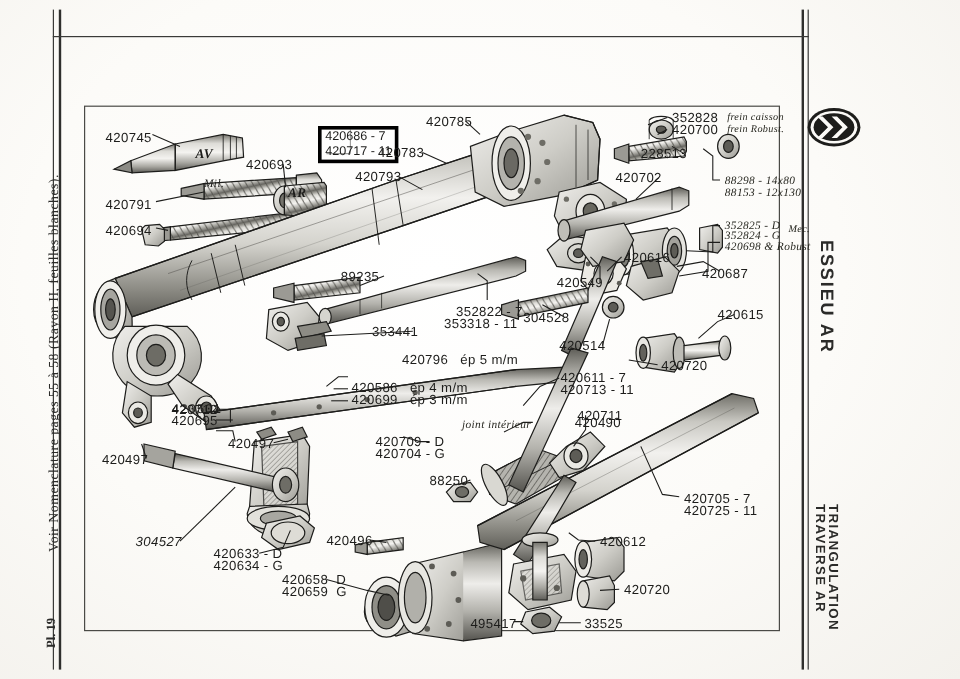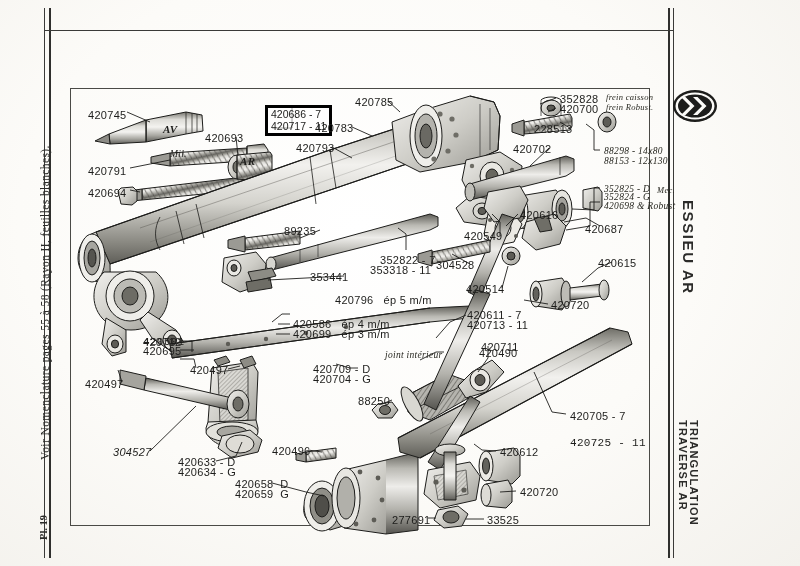--- a/index.html
+++ b/index.html
@@ -478,26 +478,26 @@
       <div class="lbl" style="left: 143px; top: 337px; font-family: Liberation Mono, monospace;">420501</div>
       <div class="lbl" style="left: 190px; top: 365px;">420497</div>
       <div class="lbl" style="left: 85px; top: 379px;">420497</div>
       <div class="lbl hand m" style="left: 385px; top: 350px;">joint intérieur</div>
       <div class="lbl" style="left: 447px; top: 348px; margin-left: 32px;">420490</div>
       <div class="lbl" style="left: 481px; top: 342px;">420711</div>
       <div class="lbl" style="left: 313px; top: 364px;">420709 - D</div>
       <div class="lbl" style="left: 313px; top: 374px;">420704 - G</div>
       <div class="lbl" style="left: 358px; top: 396px;">88250</div>
       <div class="lbl" style="left: 570px; top: 411px;">420705 - 7</div>
-      <div class="lbl" style="left: 570px; top: 438px; font-family: Liberation Mono, monospace;">420725 - 11</div>
+      <div class="lbl" style="left: 570px; top: 421px;">420725 - 11</div>
       <div class="lbl" style="left: 113px; top: 447px; font-style: italic;">304527</div>
       <div class="lbl" style="left: 178px; top: 457px;">420633 - D</div>
       <div class="lbl" style="left: 178px; top: 467px;">420634 - G</div>
       <div class="lbl" style="left: 272px; top: 446px;">420496</div>
       <div class="lbl" style="left: 235px; top: 479px;">420658  D</div>
       <div class="lbl" style="left: 235px; top: 489px;">420659  G</div>
       <div class="lbl" style="left: 500px; top: 447px;">420612</div>
       <div class="lbl" style="left: 520px; top: 487px;">420720</div>
-      <div class="lbl" style="left: 392px; top: 515px;">277691</div>
+      <div class="lbl" style="left: 392px; top: 515px;">495417</div>
       <div class="lbl" style="left: 487px; top: 515px;">33525</div>
     </div>
 
 </div>
 
 </body></html>

